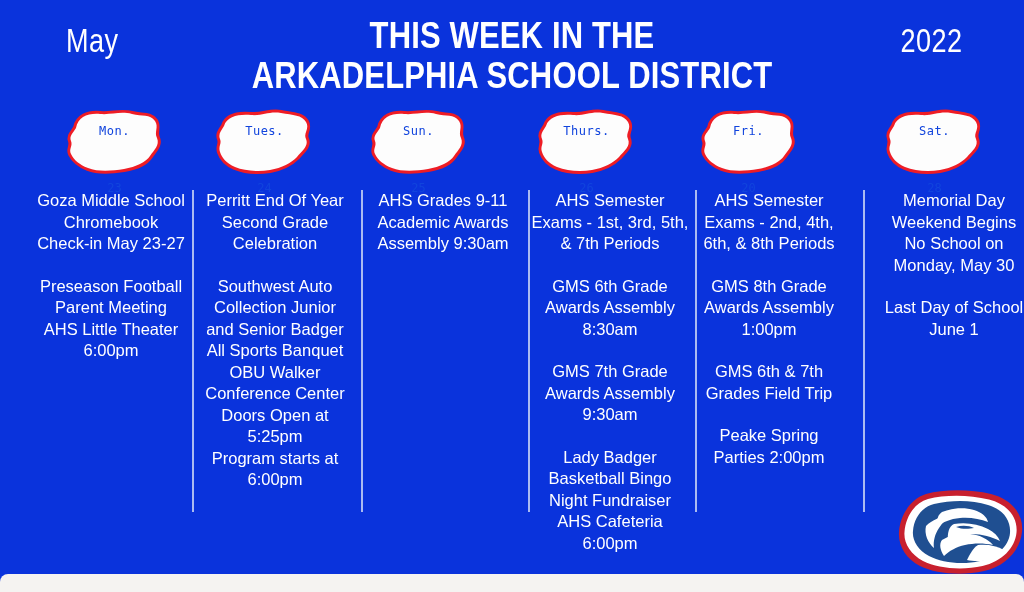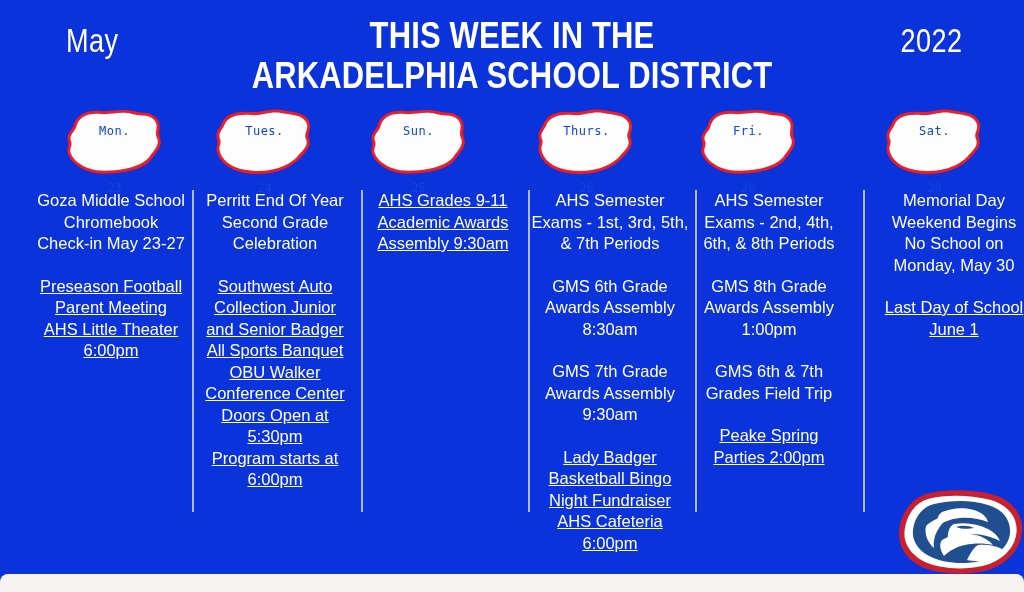--- a/index.html
+++ b/index.html
@@ -127,21 +127,21 @@
     color: #ffffff;
     font-family: "Liberation Sans Narrow", "Liberation Sans", sans-serif;
     font-size: 16.5px;
     line-height: 21.5px;
   }
   .column .event {
     display: block;
     margin: 0 0 21px 0;
     white-space: pre-line;
   }
-  .column .event:last-child { margin-bottom: 0; text-decoration: underline; }
+  .column .event:last-child { margin-bottom: 0; }
 
   .divider {
     position: absolute;
     top: 0;
     width: 2px;
     height: 322px;
     background: #c8d4f4;
     opacity: 0.85;
   }
 
@@ -258,21 +258,21 @@
         <span class="event">Perritt End Of Year
 Second Grade
 Celebration</span>
         <span class="event">Southwest Auto
 Collection Junior
 and Senior Badger
 All Sports Banquet
 OBU Walker
 Conference Center
 Doors Open at
-5:30pm
+5:25pm
 Program starts at
 6:00pm</span>
       </div>
       <div class="column" style="left: 338px; width: 178px;">
         <span class="event">AHS Grades 9-11
 Academic Awards
 Assembly 9:30am</span>
       </div>
       <div class="column" style="left: 505px; width: 178px;">
         <span class="event">AHS Semester

